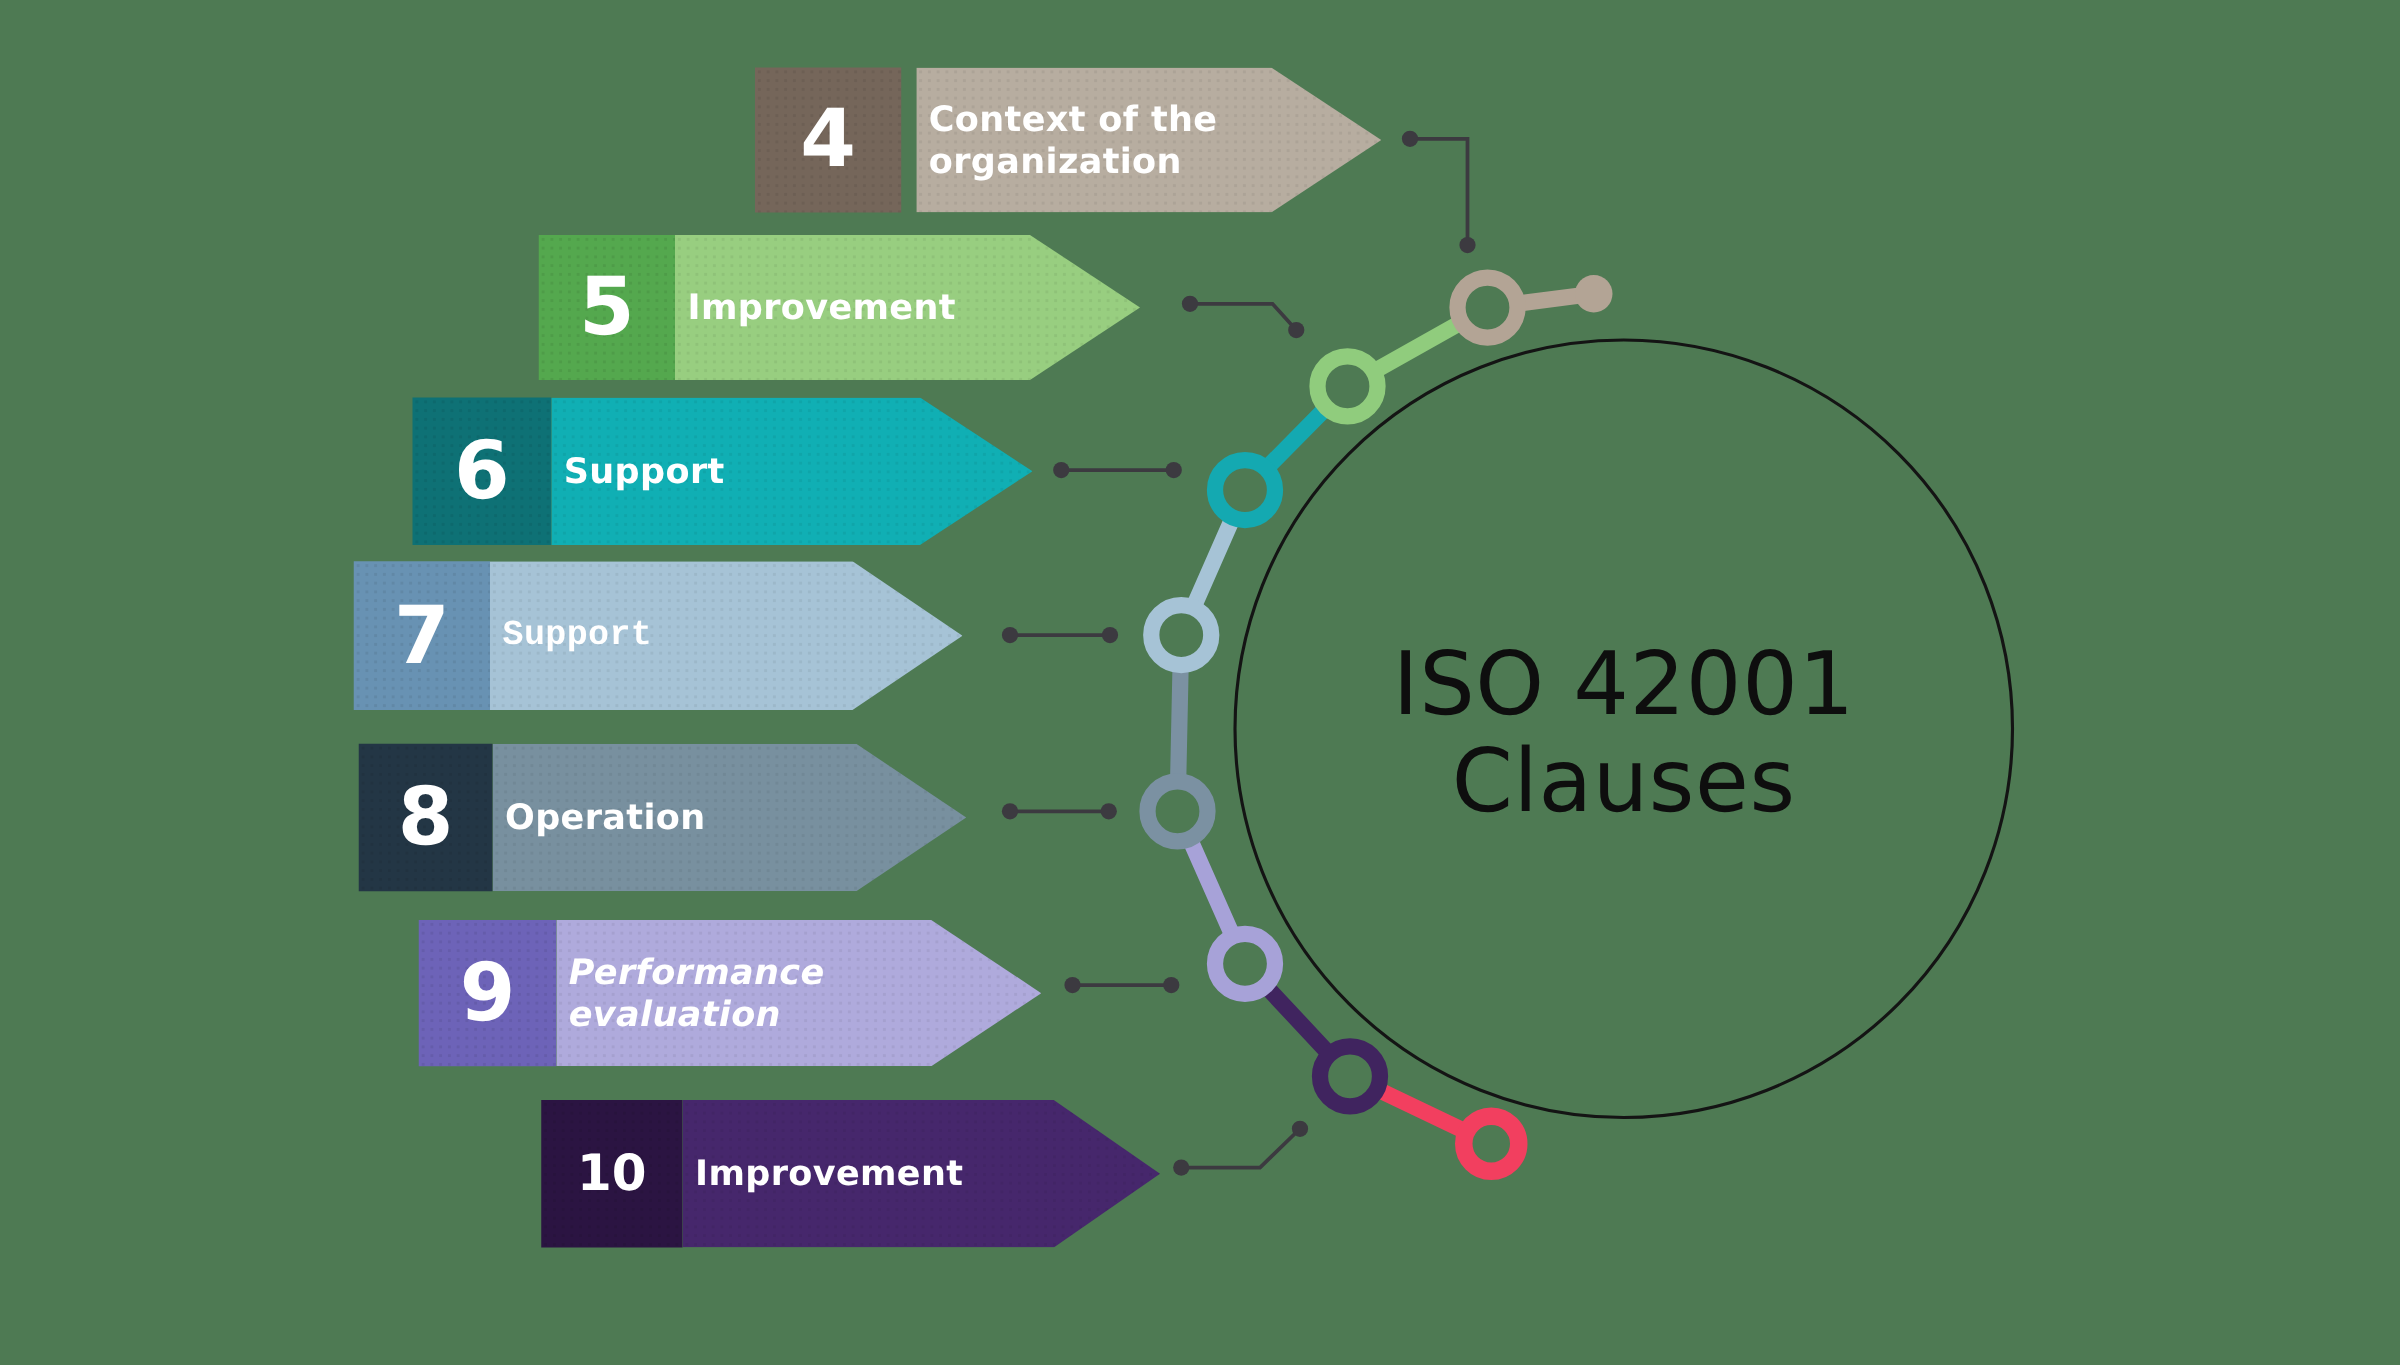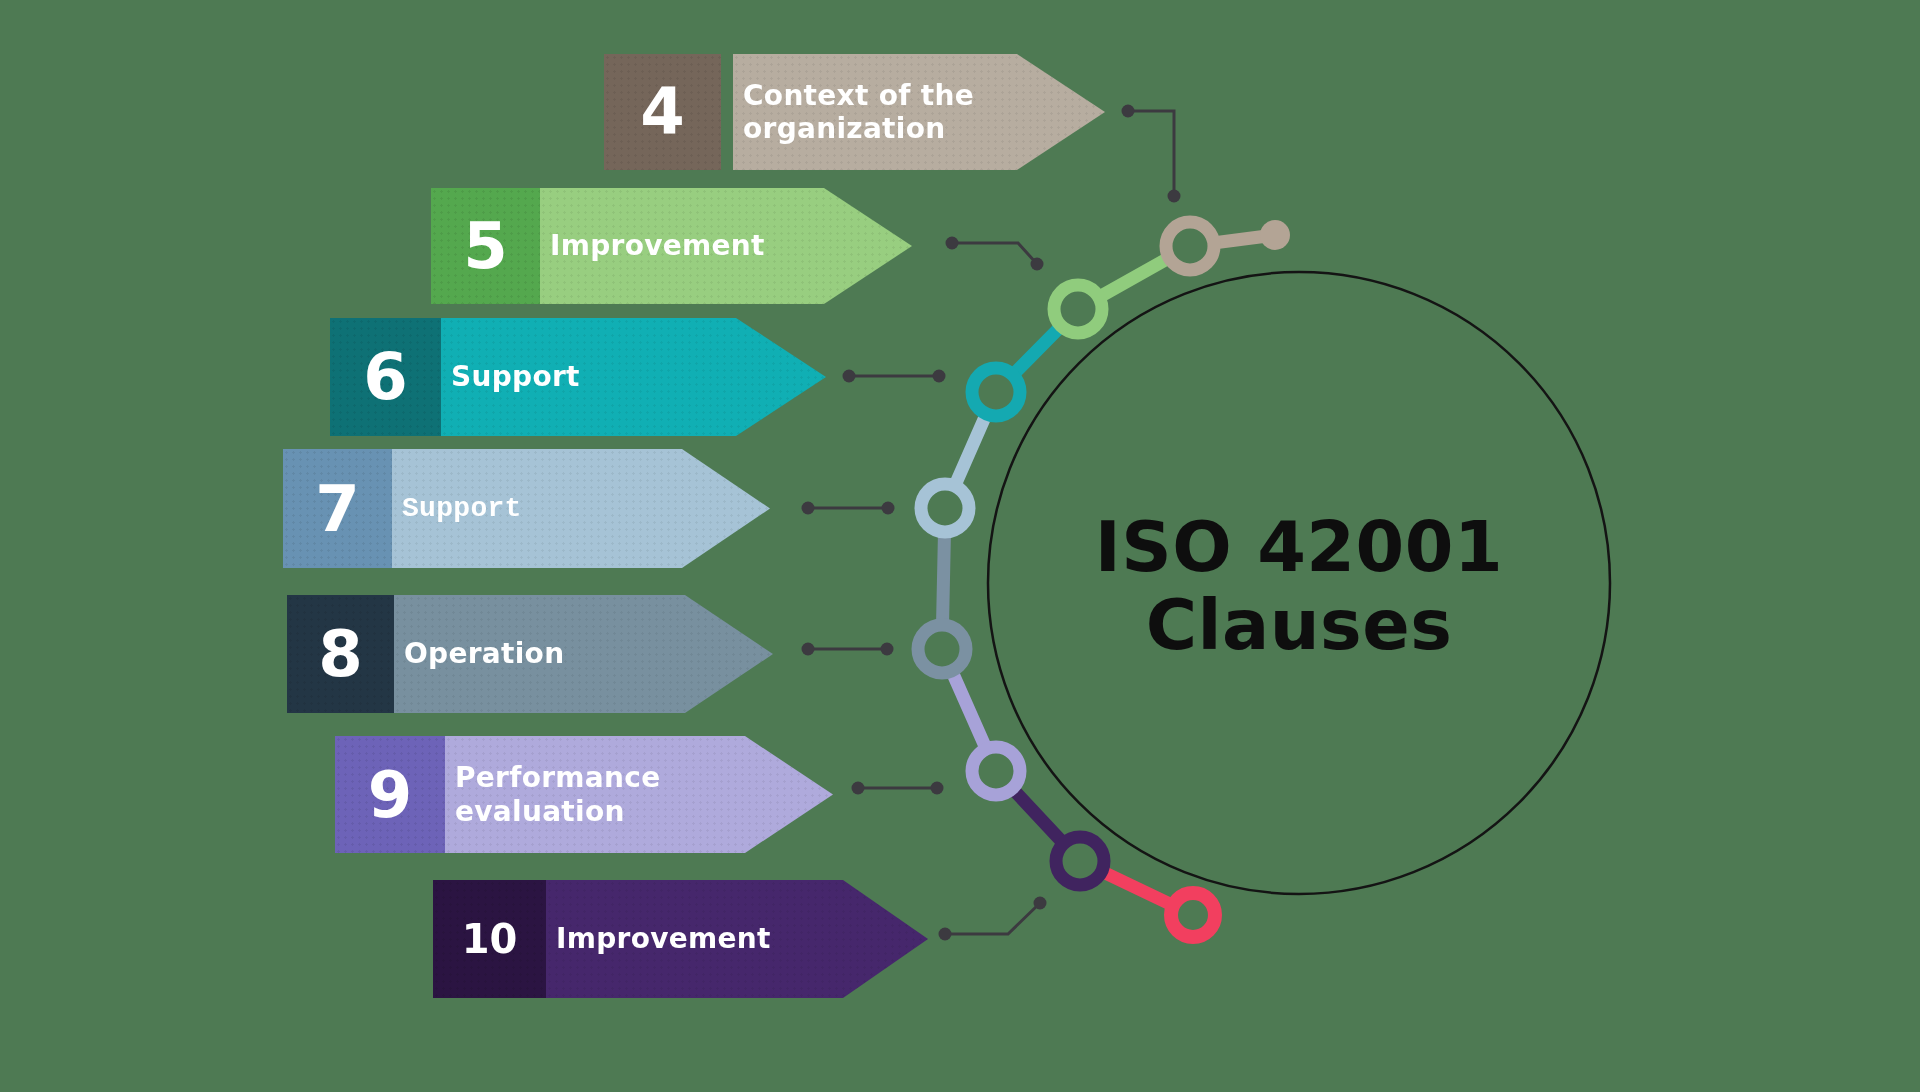--- a/index.html
+++ b/index.html
@@ -22,21 +22,21 @@
     display:flex; flex-direction:column; justify-content:center;
     color:#fff; font-weight:700; font-size:28px; line-height:1.18;
     padding-left:10px; box-sizing:border-box;
     background-image: radial-gradient(rgba(0,0,0,0.06) 1.1px, transparent 1.3px);
     background-size: 7px 7px;
     letter-spacing:0.3px;
   }
   .bbody .lbl-line { white-space:nowrap; }
   .center-title {
     position:absolute; left:988px; top:508px; width:622px;
-    text-align:center; font-weight:700; font-size:70px; line-height:1.12;
+    text-align:center; font-weight:400; font-size:70px; line-height:1.12;
     color:#0E0E0E; letter-spacing:0.5px;
   }
 </style>
 </head>
 <body style="background: rgb(78, 122, 83);">
 
 <div class="stage" style="background: rgb(78, 122, 83);">
   <svg class="layer" id="diagram-svg" viewBox="0 0 1920 1092">
       <circle cx="1299" cy="583" r="311" fill="none" stroke="#141414" stroke-width="2.5"></circle>
       <path d="M1128,111 L1174,111 L1174,196" fill="none" stroke="#3C3A40" stroke-width="3"></path>
@@ -105,21 +105,21 @@
         </div>
       </div>
       <div class="banner" style="left: 287px; top: 595px; height: 118px;">
         <div class="numbox" style="width: 107px; background-color: rgb(35, 54, 69); color: rgb(255, 255, 255);">8</div>
         <div class="bbody" style="width: 379px; background-color: rgb(120, 144, 159); color: rgb(255, 255, 255); padding-right: 96px; clip-path: polygon(0px 0px, calc(100% - 88px) 0px, 100% 50%, calc(100% - 88px) 100%, 0px 100%);">
           <div class="lbl-line">Operation</div>
         </div>
       </div>
       <div class="banner" style="left: 335px; top: 736px; height: 117px;">
         <div class="numbox" style="width: 110px; background-color: rgb(109, 99, 184); color: rgb(255, 255, 255);">9</div>
-        <div class="bbody" style="width: 388px; background-color: rgb(175, 170, 220); color: rgb(255, 255, 255); padding-right: 96px; clip-path: polygon(0px 0px, calc(100% - 88px) 0px, 100% 50%, calc(100% - 88px) 100%, 0px 100%);">
+        <div class="bbody" style="width: 388px; background-color: rgb(175, 170, 220); color: rgb(255, 255, 255); padding-right: 96px; clip-path: polygon(0px 0px, calc(100% - 88px) 0px, 100% 50%, calc(100% - 88px) 100%, 0px 100%); font-style: italic;">
           <div class="lbl-line">Performance</div>
           <div class="lbl-line">evaluation</div>
         </div>
       </div>
       <div class="banner" style="left: 433px; top: 880px; height: 118px;">
         <div class="numbox" style="width: 113px; background-color: rgb(43, 20, 66); color: rgb(255, 255, 255); font-size: 40px;">10</div>
         <div class="bbody" style="width: 382px; background-color: rgb(70, 39, 108); color: rgb(255, 255, 255); padding-right: 93px; clip-path: polygon(0px 0px, calc(100% - 85px) 0px, 100% 50%, calc(100% - 85px) 100%, 0px 100%);">
           <div class="lbl-line">Improvement</div>
         </div>
       </div>

